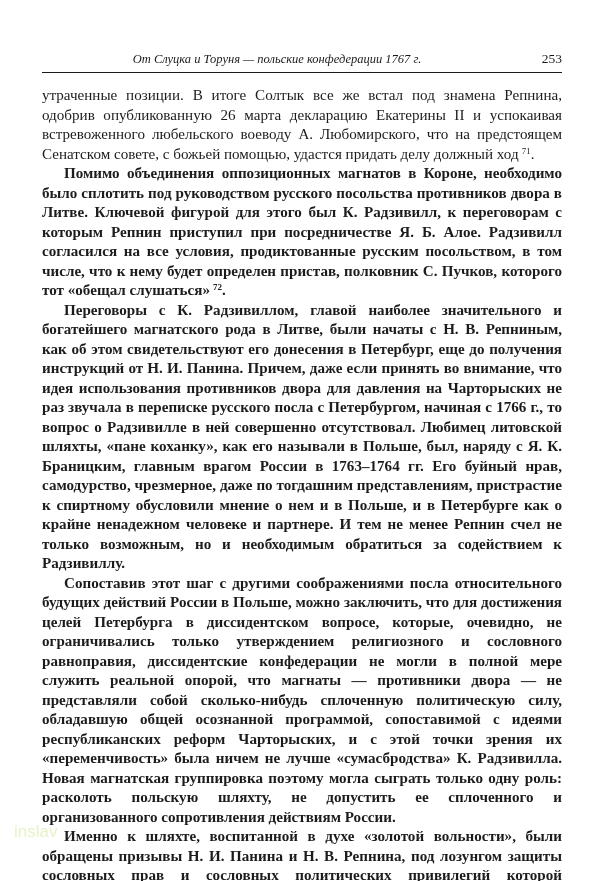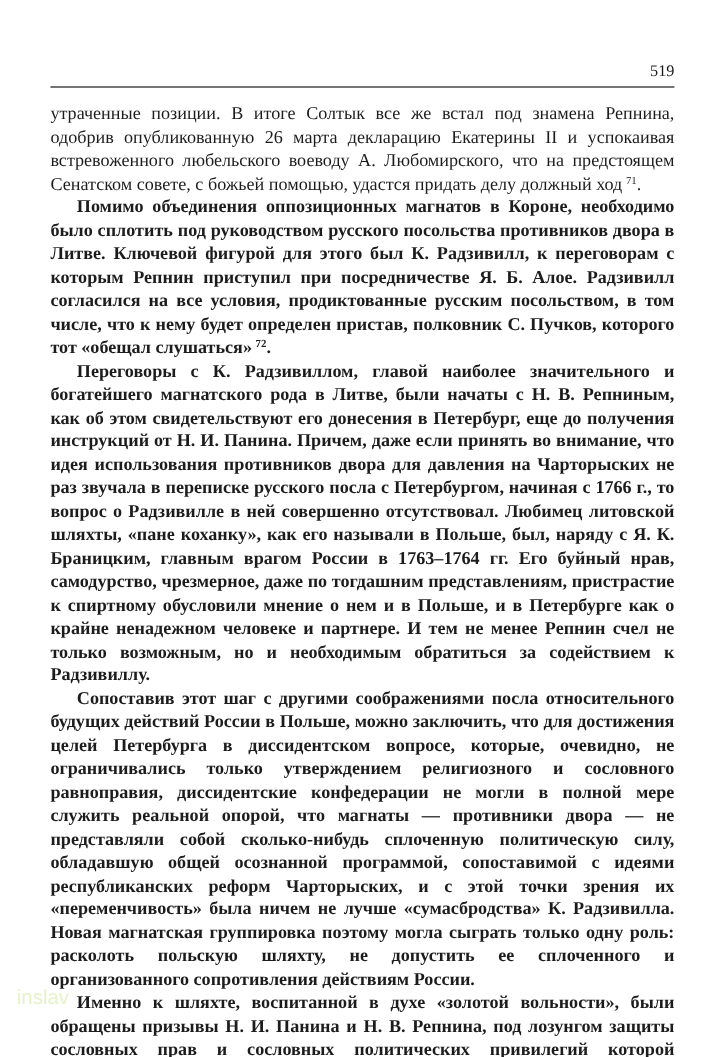--- a/index.html
+++ b/index.html
@@ -32,21 +32,22 @@
     position: absolute; left: 14px; top: 822px;
     font-family: "Liberation Sans", sans-serif; font-size: 17px;
     color: #e6f2c8;
   }
 </style>
 </head>
 <body>
 
 <div class="page">
   <div class="running-head">
-    <span class="page-number">519</span>
+    <span class="running-title">От Слуцка и Торуня — польские конфедерации 1767 г.</span>
+    <span class="page-number">253</span>
   </div>
   <div class="head-rule"></div>
 
   <div class="body-text">
     <p><span>утраченные позиции. В итоге Солтык все же встал под знамена Репнина, одобрив опубликованную 26 марта декларацию Екатерины II и успокаивая встревоженного любельского воеводу А. Любомирского, что на предстоящем Сенатском совете, с божьей помощью, удастся придать делу должный ход</span> <sup>71</sup><span>.</span></p>
     <p class="indent"><span>Помимо объединения оппозиционных магнатов в Короне, необходимо было сплотить под руководством русского посольства противников двора в Литве. Ключевой фигурой для этого был К. Радзивилл, к переговорам с которым Репнин приступил при посредничестве Я. Б. Алое. Радзивилл согласился на все условия, продиктованные русским посольством, в том числе, что к нему будет определен пристав, полковник С. Пучков, которого тот «обещал слушаться»</span> <sup>72</sup><span>.</span></p>
     <p class="indent">Переговоры с К. Радзивиллом, главой наиболее значительного и богатейшего магнатского рода в Литве, были начаты с Н. В. Репниным, как об этом свидетельствуют его донесения в Петербург, еще до получения инструкций от Н. И. Панина. Причем, даже если принять во внимание, что идея использования противников двора для давления на Чарторыских не раз звучала в переписке русского посла с Петербургом, начиная с 1766 г., то вопрос о Радзивилле в ней совершенно отсутствовал. Любимец литовской шляхты, «пане коханку», как его называли в Польше, был, наряду с Я. К. Браницким, главным врагом России в 1763–1764 гг. Его буйный нрав, самодурство, чрезмерное, даже по тогдашним представлениям, пристрастие к спиртному обусловили мнение о нем и в Польше, и в Петербурге как о крайне ненадежном человеке и партнере. И тем не менее Репнин счел не только возможным, но и необходимым обратиться за содействием к Радзивиллу.</p>
     <p class="indent">Сопоставив этот шаг с другими соображениями посла относительного будущих действий России в Польше, можно заключить, что для достижения целей Петербурга в диссидентском вопросе, которые, очевидно, не ограничивались только утверждением религиозного и сословного равноправия, диссидентские конфедерации не могли в полной мере служить реальной опорой, что магнаты — противники двора — не представляли собой сколько-нибудь сплоченную политическую силу, обладавшую общей осознанной программой, сопоставимой с идеями республиканских реформ Чарторыских, и с этой точки зрения их «переменчивость» была ничем не лучше «сумасбродства» К. Радзивилла. Новая магнатская группировка поэтому могла сыграть только одну роль: расколоть польскую шляхту, не допустить ее сплоченного и организованного сопротивления действиям России.</p>
     <p class="indent">Именно к шляхте, воспитанной в духе «золотой вольности», были обращены призывы Н. И. Панина и Н. В. Репнина, под лозунгом защиты сословных прав и сословных политических привилегий которой выступала Россия. Реализация консервативных идей укрепления феодальной вольности должна была ослабить не только польское государство, но и еще более парализовать сами магнатские группировки, поэтому, с точки зрения России, не имело принципиального значения, кто из магнатов станет на ее сторону в роли агентов-организаторов шляхетской оппозиции королю и Чарторыским и какими мотивами они будут при этом руководствоваться. И поэтому К. Радзивилл был не только приемлемой, но и вполне желанной фигурой, если иметь в виду, что он должен был действовать не самостоятельно, а под руководством приставленного к нему русского полковника.</p>
 

